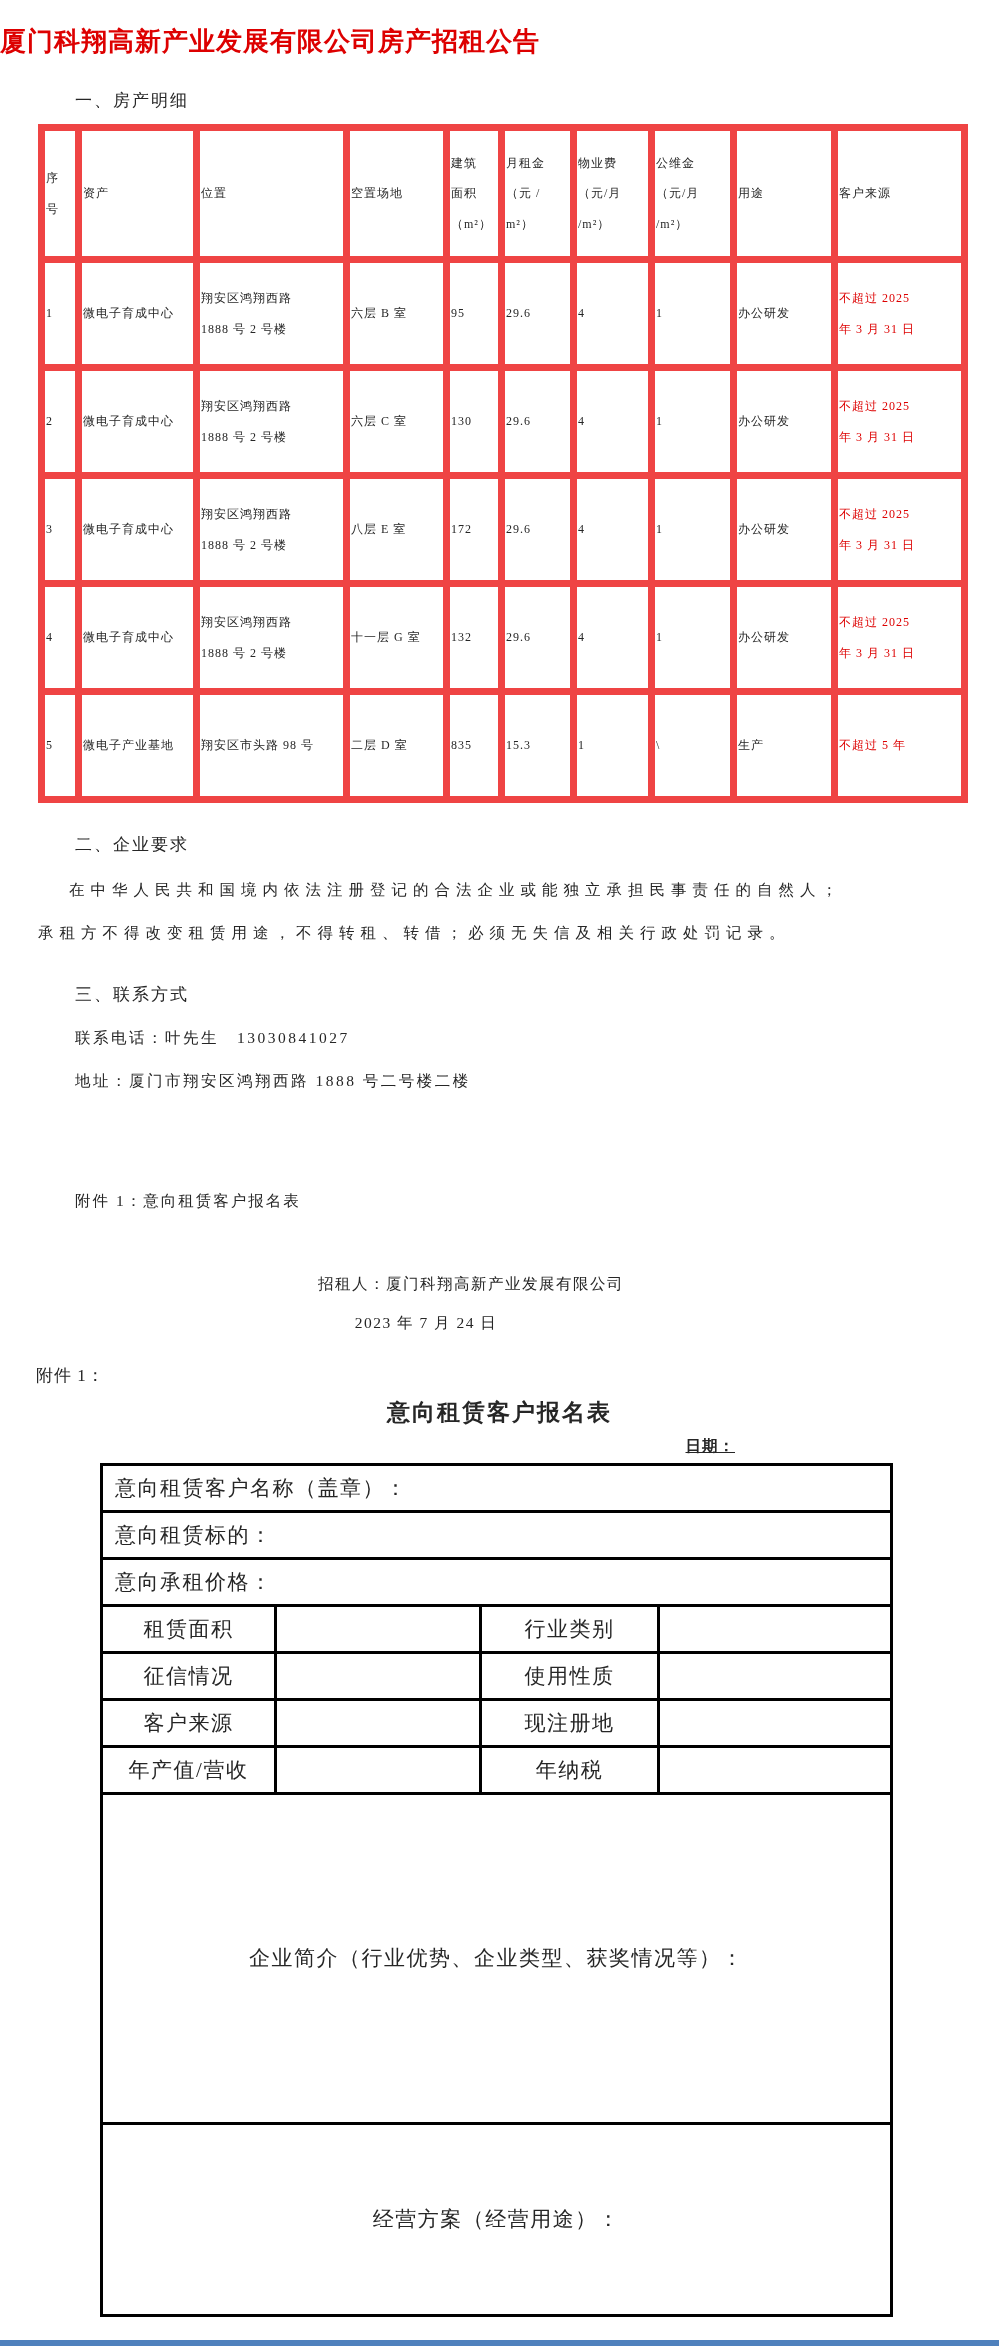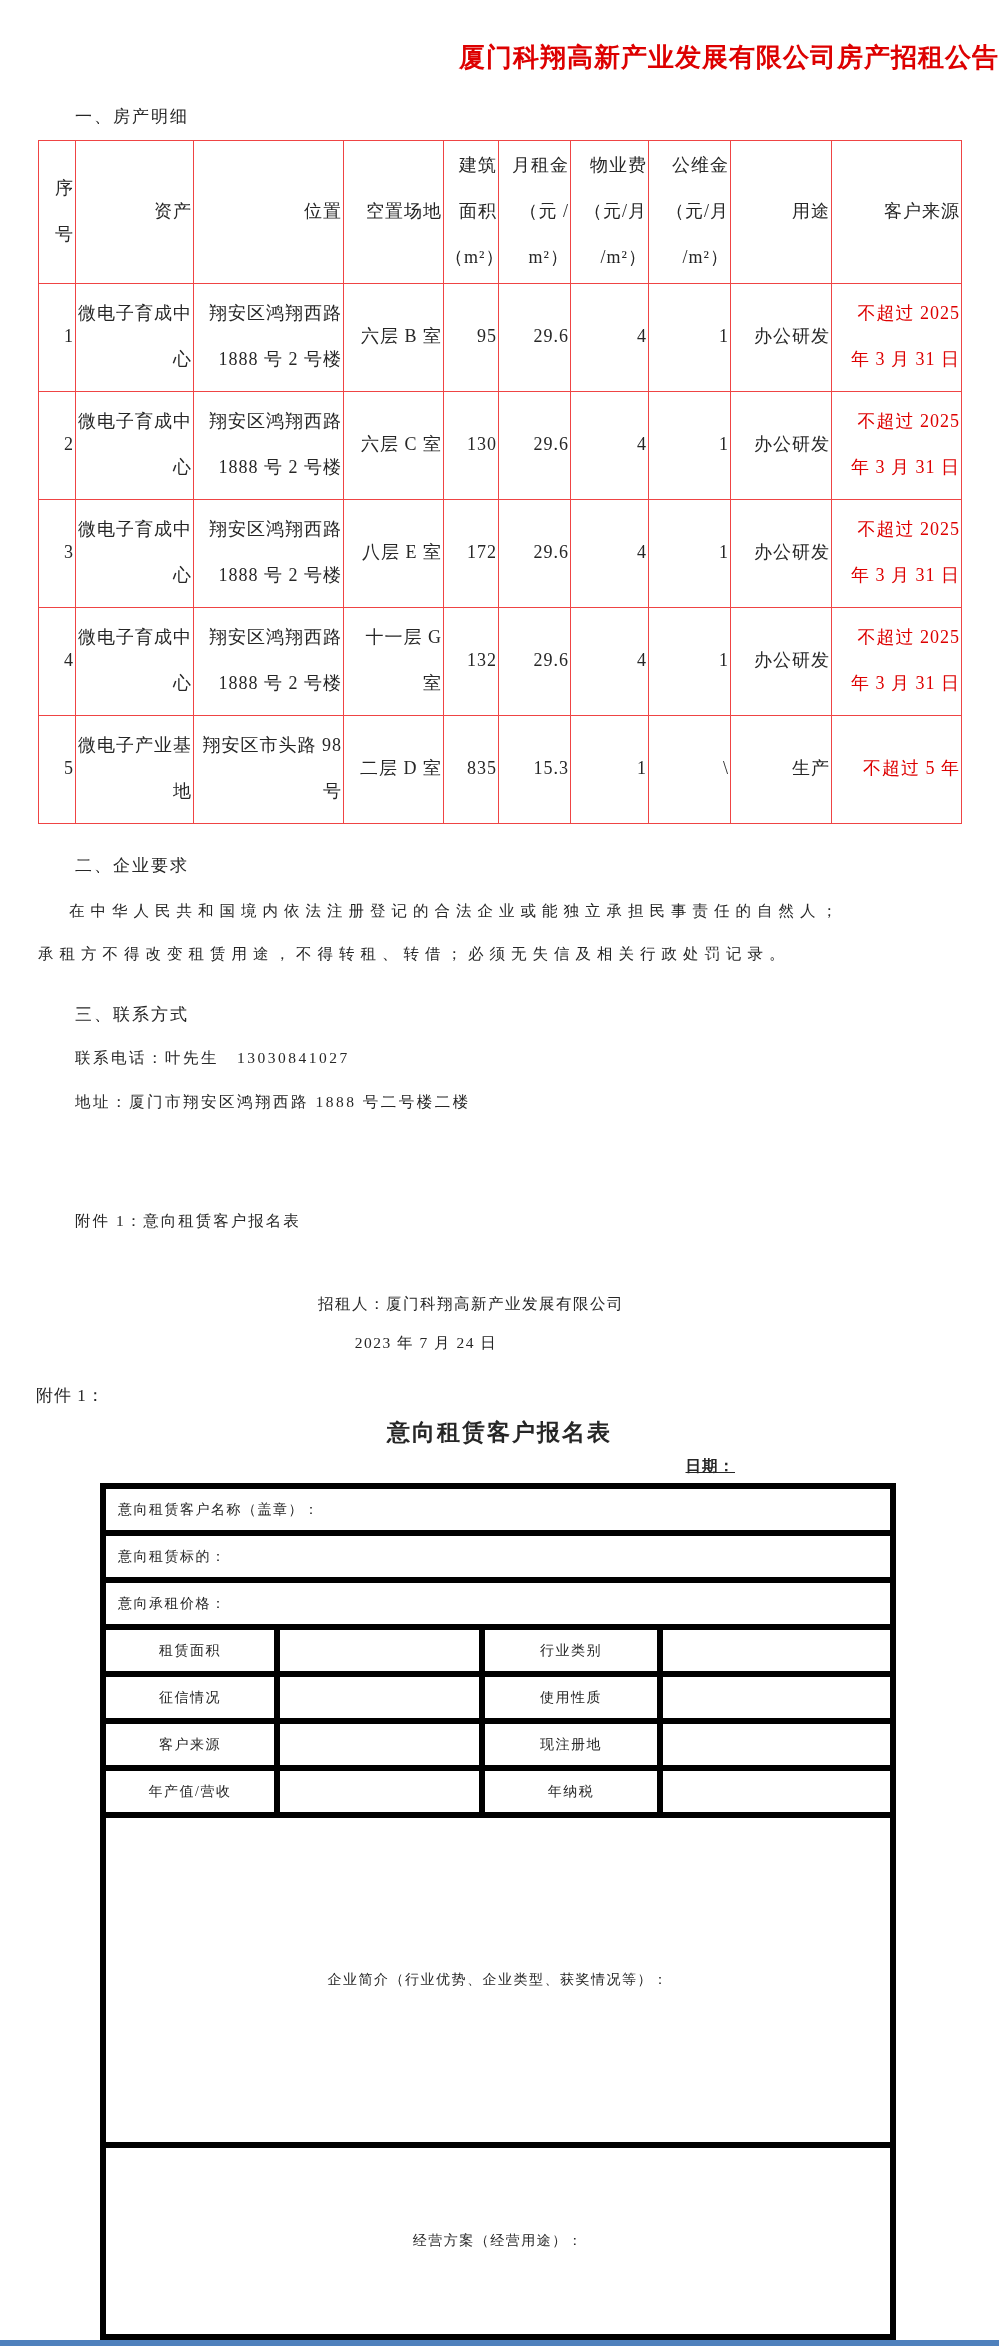--- a/index.html
+++ b/index.html
@@ -10,45 +10,45 @@
   }
   .page{
     position:relative;
     width:999px;
     min-height:2346px;
     background:#ffffff;
     overflow:hidden;
     box-sizing:border-box;
   }
   .doc-title{
-    padding-top:40px;
-    text-align:right;
+    padding-top:24px;
+    text-align:left;
     font-family:"Liberation Sans","DejaVu Sans",sans-serif;
     font-size:26px;
     font-weight:bold;
     color:#dd0000;
     letter-spacing:1px;
   }
   .sec-heading{
     margin:30px 38px 0 75px;
     font-size:17px;
     letter-spacing:2px;
   }
   
   table.prop{
     width:923px;
     margin:12px 38px 0 38px;
     border-collapse:collapse;
     table-layout:fixed;
   }
   table.prop th, table.prop td{
-    border:1px solid #ef4444;
+    border:7px solid #ef4444;
     font-weight:normal;
-    font-size:18px;
-    text-align:right;
+    font-size:12px;
+    text-align:left;
     vertical-align:middle;
     line-height:2.55;
     letter-spacing:1px;
     white-space:pre-line;
     padding:2px 1px;
     overflow:hidden;
   }
   table.prop tr.hdr{height:132px;}
   table.prop tr.r{height:108px;}
   td.lease{color:#dd0000;}
@@ -107,22 +107,22 @@
     text-decoration:underline;
   }
   
   table.form{
     width:790px;
     margin:6px 0 0 100px;
     border-collapse:collapse;
     table-layout:fixed;
   }
   table.form td{
-    border:6px solid #000000;
-    font-size:14px;
+    border:3px solid #000000;
+    font-size:21px;
     letter-spacing:1.5px;
     vertical-align:middle;
     padding:2px 12px;
     overflow:hidden;
   }
   table.form tr.frow{height:47px;}
   td.flabel{text-align:left;padding-left:12px;}
   td.glabel{text-align:center;}
   table.form tr.tall-brief{height:330px;}
   table.form tr.tall-plan{height:192px;}

